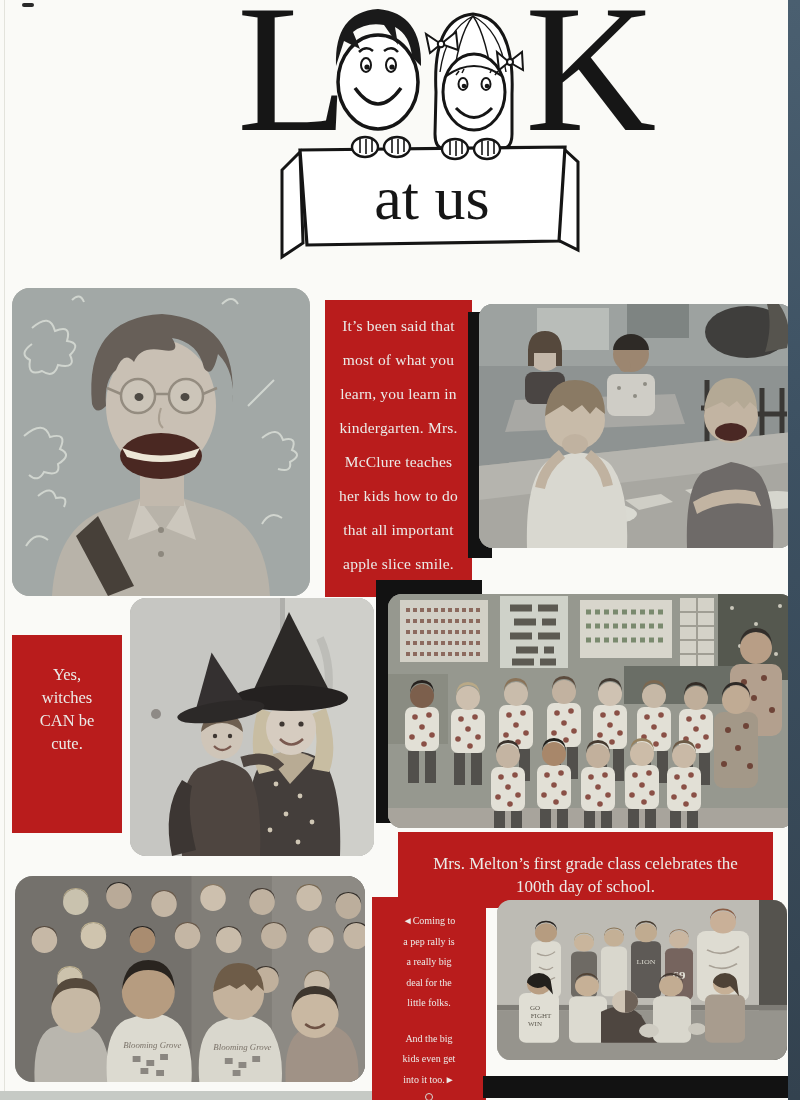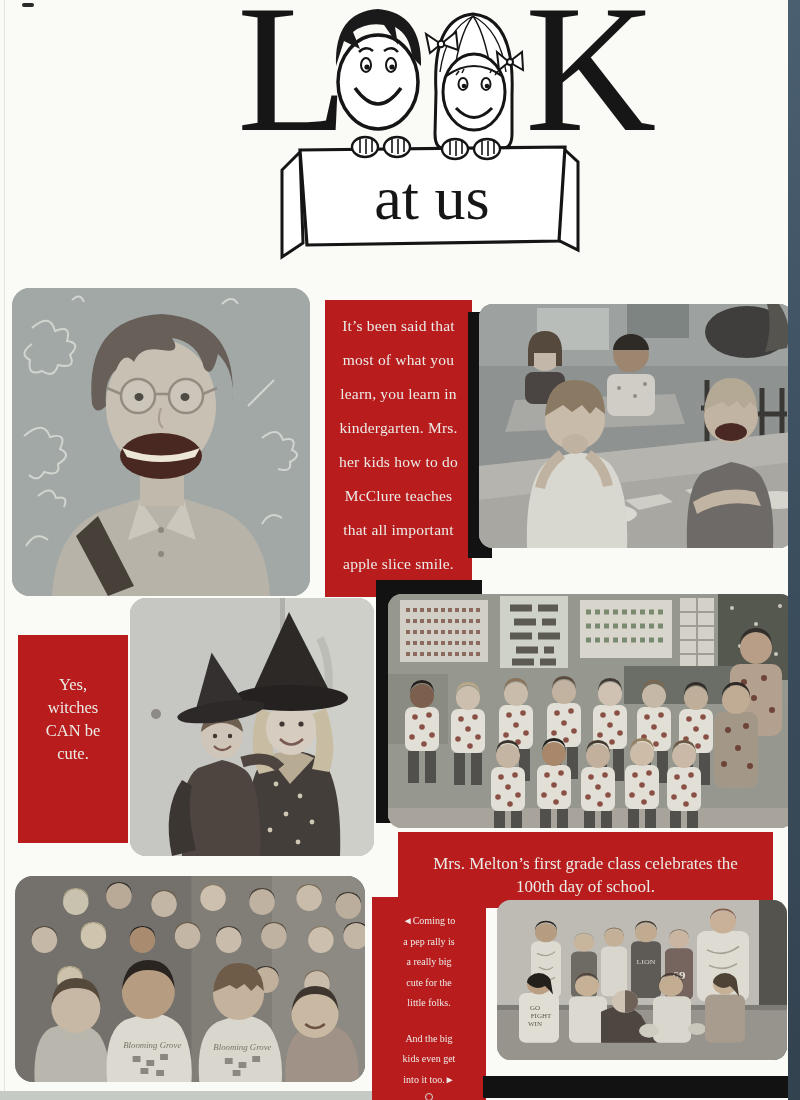--- a/index.html
+++ b/index.html
@@ -119,22 +119,22 @@
           <circle cx="149" cy="266" r="3" fill="#8d887e"></circle>
       </g>
     </svg>
   </div>
 
   <div class="blackbox apple-box" style="left:325px;top:300px;width:147px;height:288px;padding-top:9px">
     <div class="bb-line">It’s been said that</div>
     <div class="bb-line">most of what you</div>
     <div class="bb-line">learn, you learn in</div>
     <div class="bb-line">kindergarten.  Mrs.</div>
+    <div class="bb-line">McClure teaches</div>
     <div class="bb-line">her kids how to do</div>
-    <div class="bb-line">McClure teaches</div>
     <div class="bb-line">that all important</div>
     <div class="bb-line">apple slice smile.</div>
   </div>
 
   <div class="shadowrect" style="left:468px;top:312px;width:24px;height:246px"></div>
   <div class="photo" style="left:479px;top:304px;width:314px;height:244px;border-radius:14px">
     <svg viewBox="0 0 314 244" preserveAspectRatio="none">
       <rect width="314" height="244" fill="#8e9392"></rect>
       <rect width="314" height="62" fill="#9da2a0"></rect>
       <rect x="58" y="4" width="72" height="42" fill="#b9bdb9"></rect>
@@ -178,21 +178,21 @@
       <g>
         <path d="M208,244 q-2,-62 16,-76 l28,-10 q26,4 32,18 q12,22 10,68 z" fill="#6e6a68"></path>
         <circle cx="252" cy="112" r="27" fill="#c2b4a2"></circle>
         <path d="M225,106 q4,-32 27,-32 q24,0 26,30 l-7,-6 l-6,7 l-7,-8 l-8,6 l-7,-5 z" fill="#b4a995"></path>
         <ellipse cx="252" cy="128" rx="16" ry="9" fill="#4a2824"></ellipse>
         <path d="M214,198 q30,-18 62,-10 l6,14 q-36,-8 -64,8 z" fill="#c2b4a2"></path>
       </g>
     </svg>
   </div>
 
-  <div class="blackbox witch-box" style="left:18px;top:635px;width:110px;height:170px;padding-top:38px">
+  <div class="blackbox witch-box" style="left:12px;top:635px;width:110px;height:170px;padding-top:28px">
     <div class="bb-line">Yes,</div>
     <div class="bb-line">witches</div>
     <div class="bb-line">CAN be</div>
     <div class="bb-line">cute.</div>
   </div>
 
   <div class="photo" style="left:130px;top:598px;width:244px;height:258px;border-radius:16px">
     <svg viewBox="0 0 244 258" preserveAspectRatio="none">
       <rect width="244" height="258" fill="#c6c6c2"></rect>
       <rect x="150" y="0" width="5" height="258" fill="#afafab"></rect>
@@ -386,21 +386,21 @@
         <path d="M282,136 q3,-26 24,-26 q22,0 24,25 l-1,-3 q-5,-14 -23,-14 q-19,0 -24,18 z" fill="#3e362e"></path>
         <path d="M296,148 q10,8 20,0" stroke="#6e5244" stroke-width="2.5" fill="none"></path>
       </g>
     </svg>
   </div>
 
   <div class="blackbox pep-box" style="left:372px;top:897px;width:114px;height:200px;padding-top:14px">
     <div class="bb-line">◄Coming to</div>
     <div class="bb-line">a pep rally is</div>
     <div class="bb-line">a really big</div>
-    <div class="bb-line">cute for the</div>
+    <div class="bb-line">deal for the</div>
     <div class="bb-line">little folks.</div>
     <div class="pep-gap"></div>
     <div class="bb-line">And the big</div>
     <div class="bb-line">kids even get</div>
     <div class="bb-line">into it too.►</div>
     <span class="pep-dot"></span>
   </div>
 
   <div class="shadowrect" style="left:483px;top:1076px;width:307px;height:22px"></div>
   <div class="photo" style="left:497px;top:900px;width:290px;height:160px;border-radius:14px">

